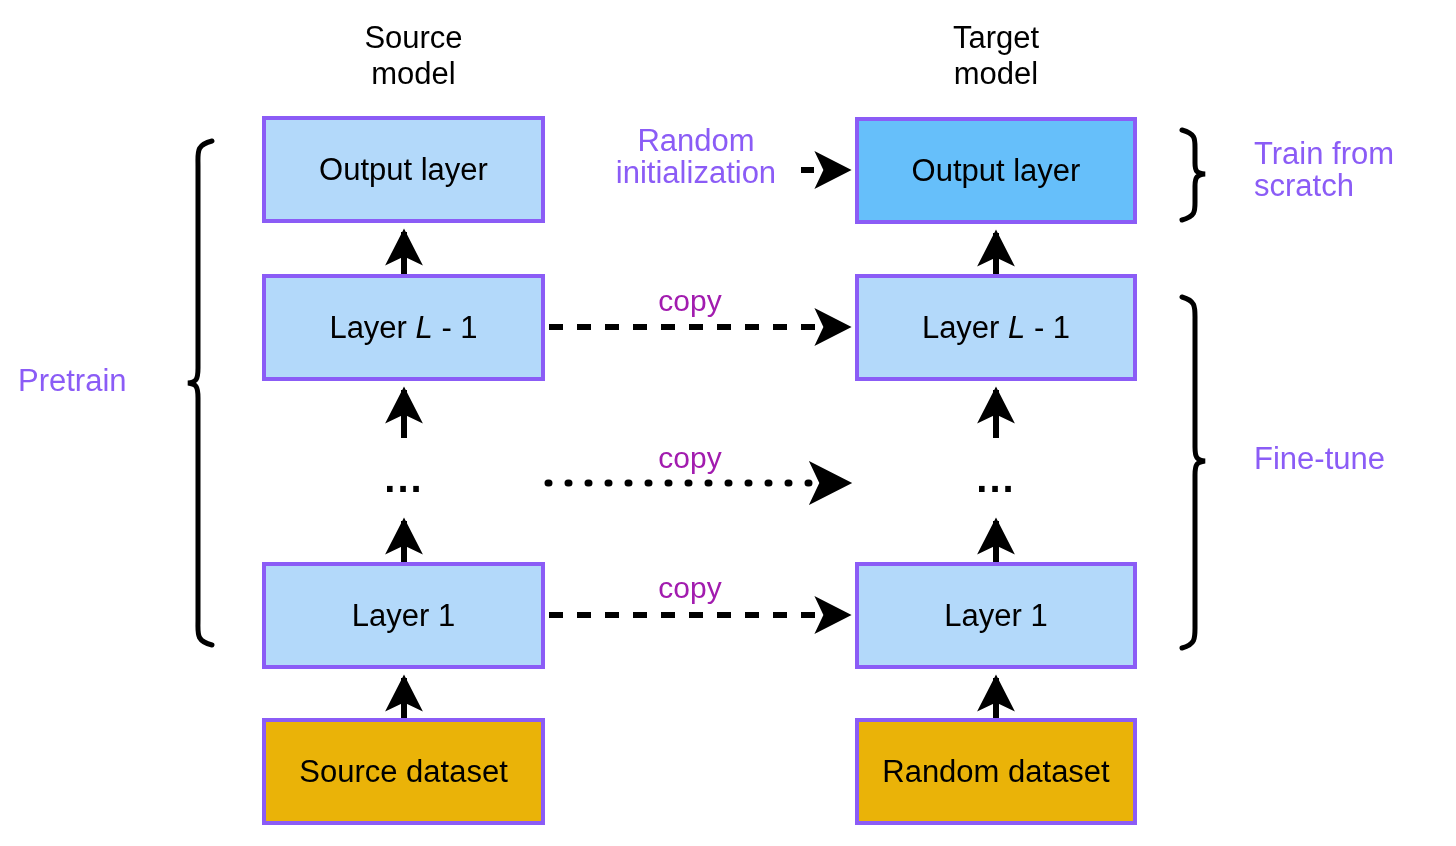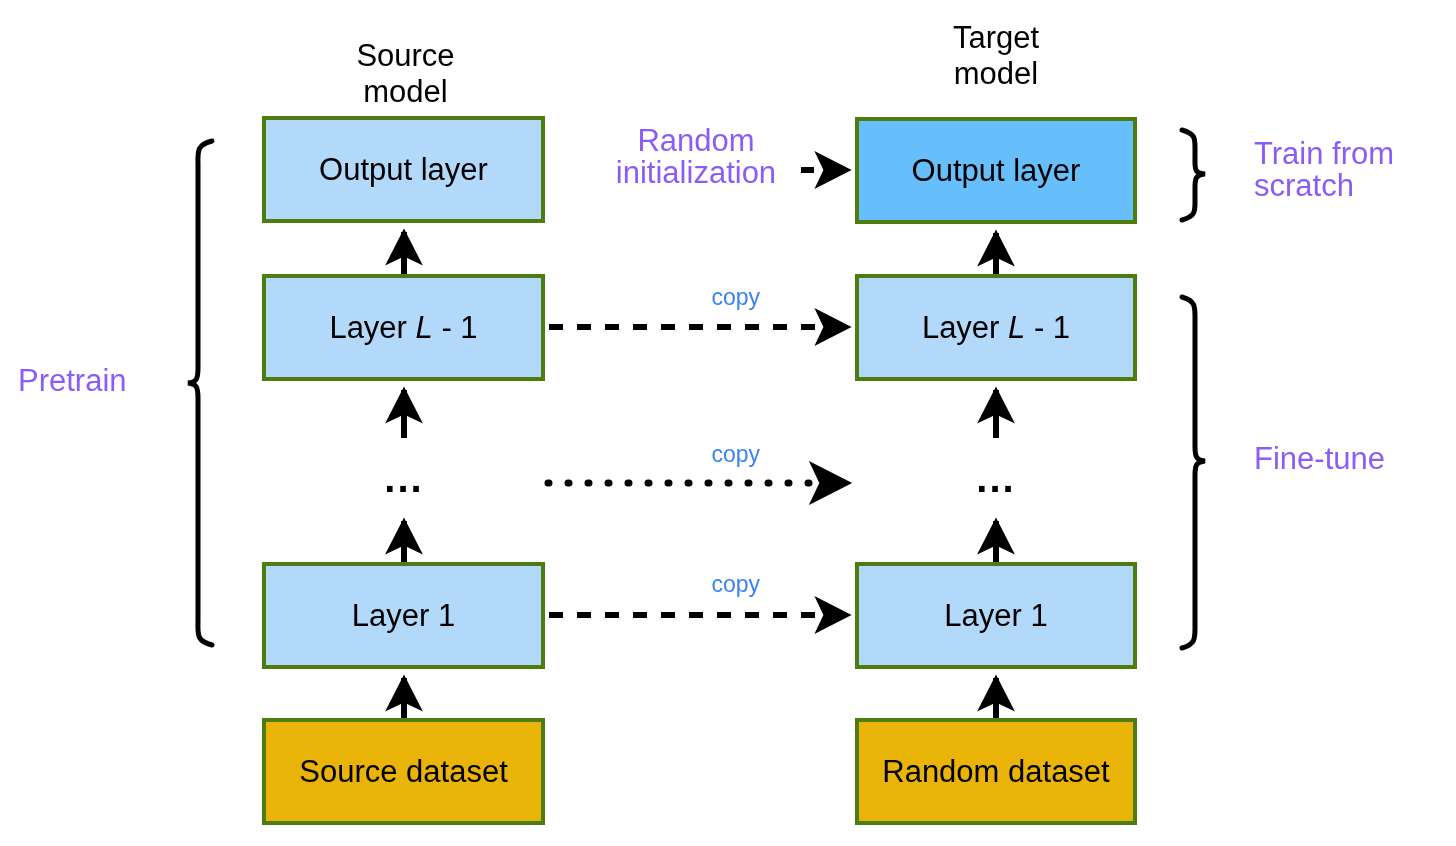--- a/index.html
+++ b/index.html
@@ -29,21 +29,21 @@
     font-size: 31px;
     line-height: 36px;
     color: #000;
     white-space: pre-line;
   }
 
   
   .box {
     position: absolute;
     box-sizing: border-box;
-    border: 4px solid #4d7c0f;
+    border: 4px solid #8b5cf6;
     display: flex;
     align-items: center;
     justify-content: center;
     font-size: 31px;
     line-height: 1;
     color: #000000;
   }
   .box-light { background: #b3d9fa; }
   .box-strong { background: #66bffa; }
   .box-white { background: #eab308; }
@@ -57,24 +57,24 @@
     font-size: 31px;
     line-height: 32px;
     color: #8b5cf6;
     white-space: pre-line;
   }
   .t-center { text-align: center; }
   .t-left { text-align: left; }
 
   .copy-label {
     position: absolute;
-    font-size: 23px;
+    font-size: 30px;
     line-height: 1;
-    text-align: right;
-    color: #3b82f6;
+    text-align: center;
+    color: #a21caf;
   }
 
   .ellipsis {
     position: absolute;
     font-size: 40px;
     line-height: 1;
     font-weight: 700;
     letter-spacing: 2px;
     color: #000;
     text-align: center;
@@ -87,21 +87,21 @@
     height: 846px;
     pointer-events: none;
     overflow: visible;
   }
 </style>
 </head>
 <body>
 
 <div id="canvas">
 
-  <div class="col-title abs" style="left:264px; top:20px; width:283px;margin-top:18px;">Source
+  <div class="col-title abs" style="left:272px; top:20px; width:283px;">Source
 model</div>
 
   <div class="col-title abs" style="left:855px; top:20px; width:282px;">Target
 model</div>
 
   <div class="box box-light" style="left:262px; top:116px; width:283px; height:107px;">
     <span class="lbl">Output layer</span>
   </div>
 
   <div class="box box-light" style="left:262px; top:274px; width:283px; height:107px;">

